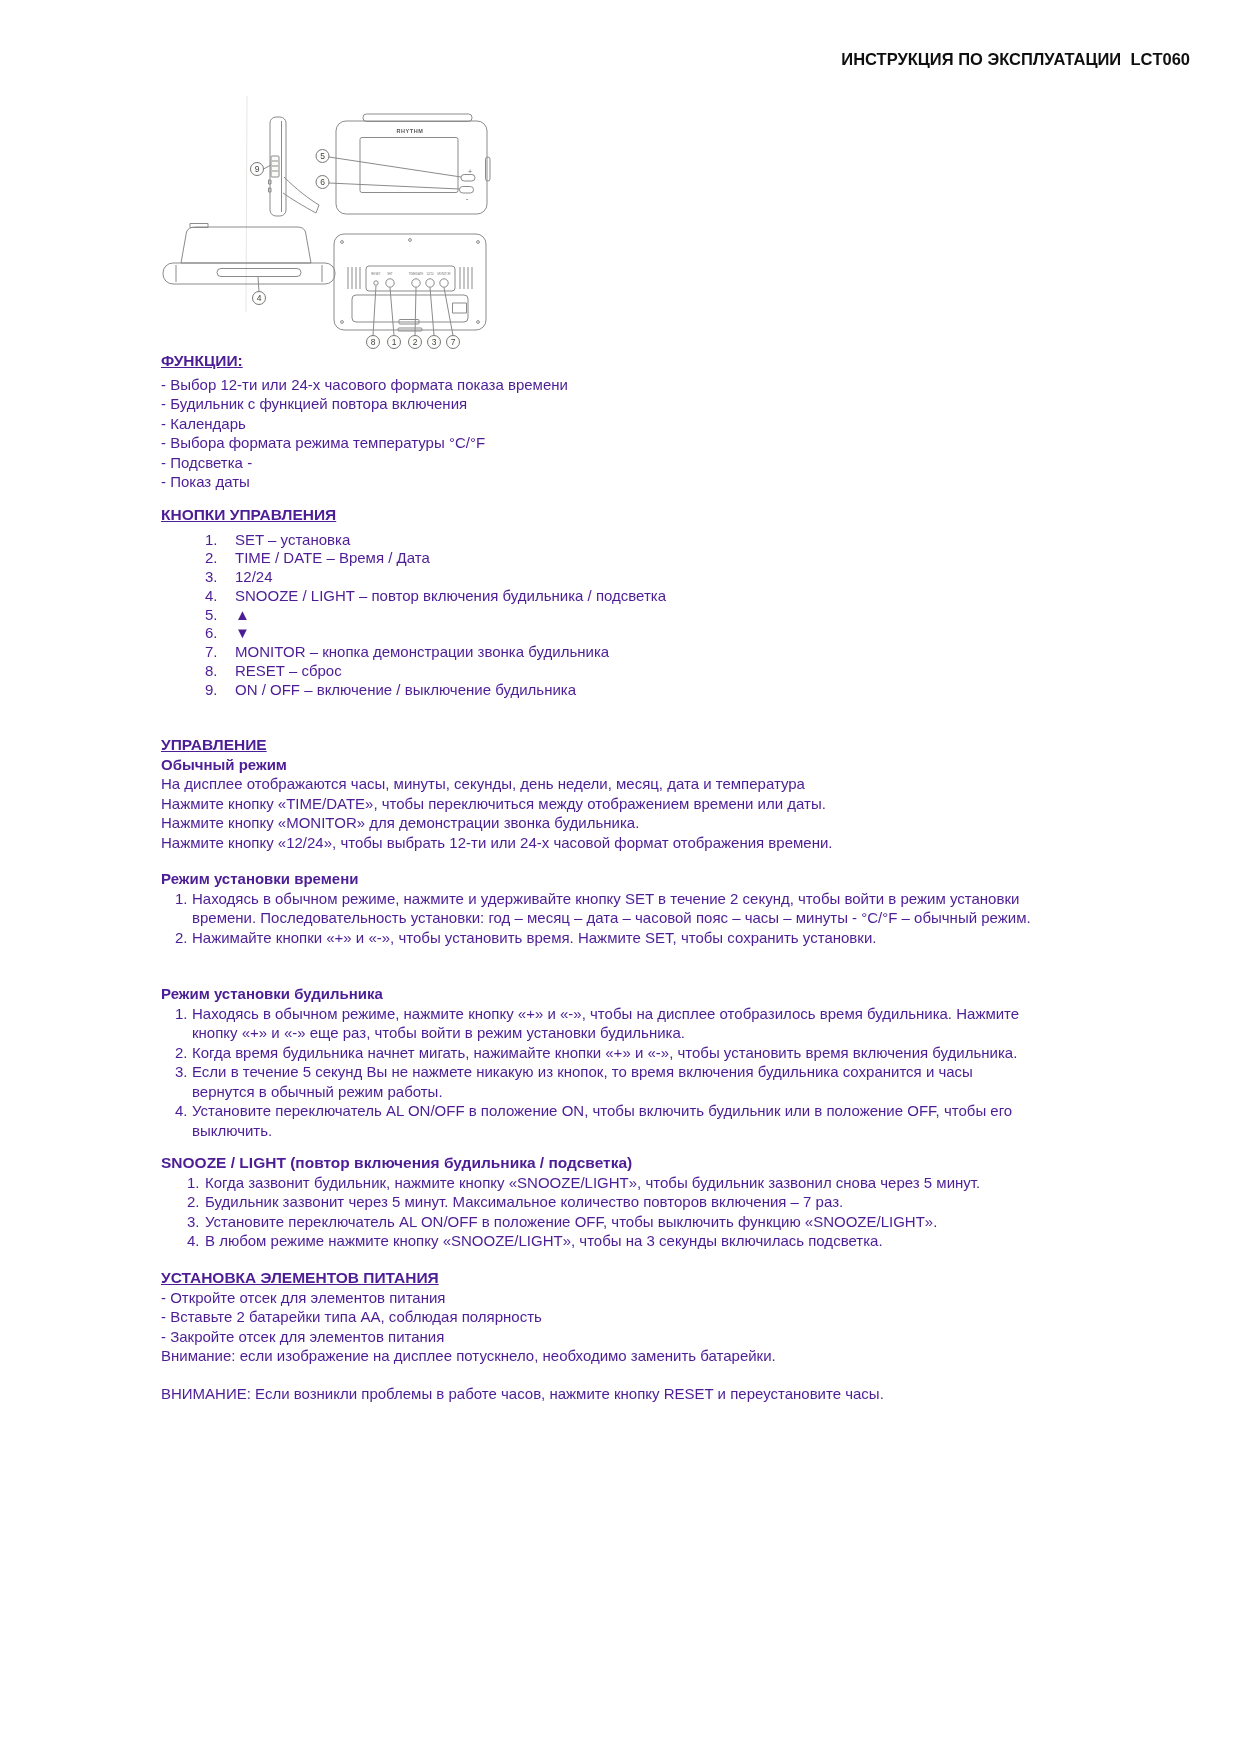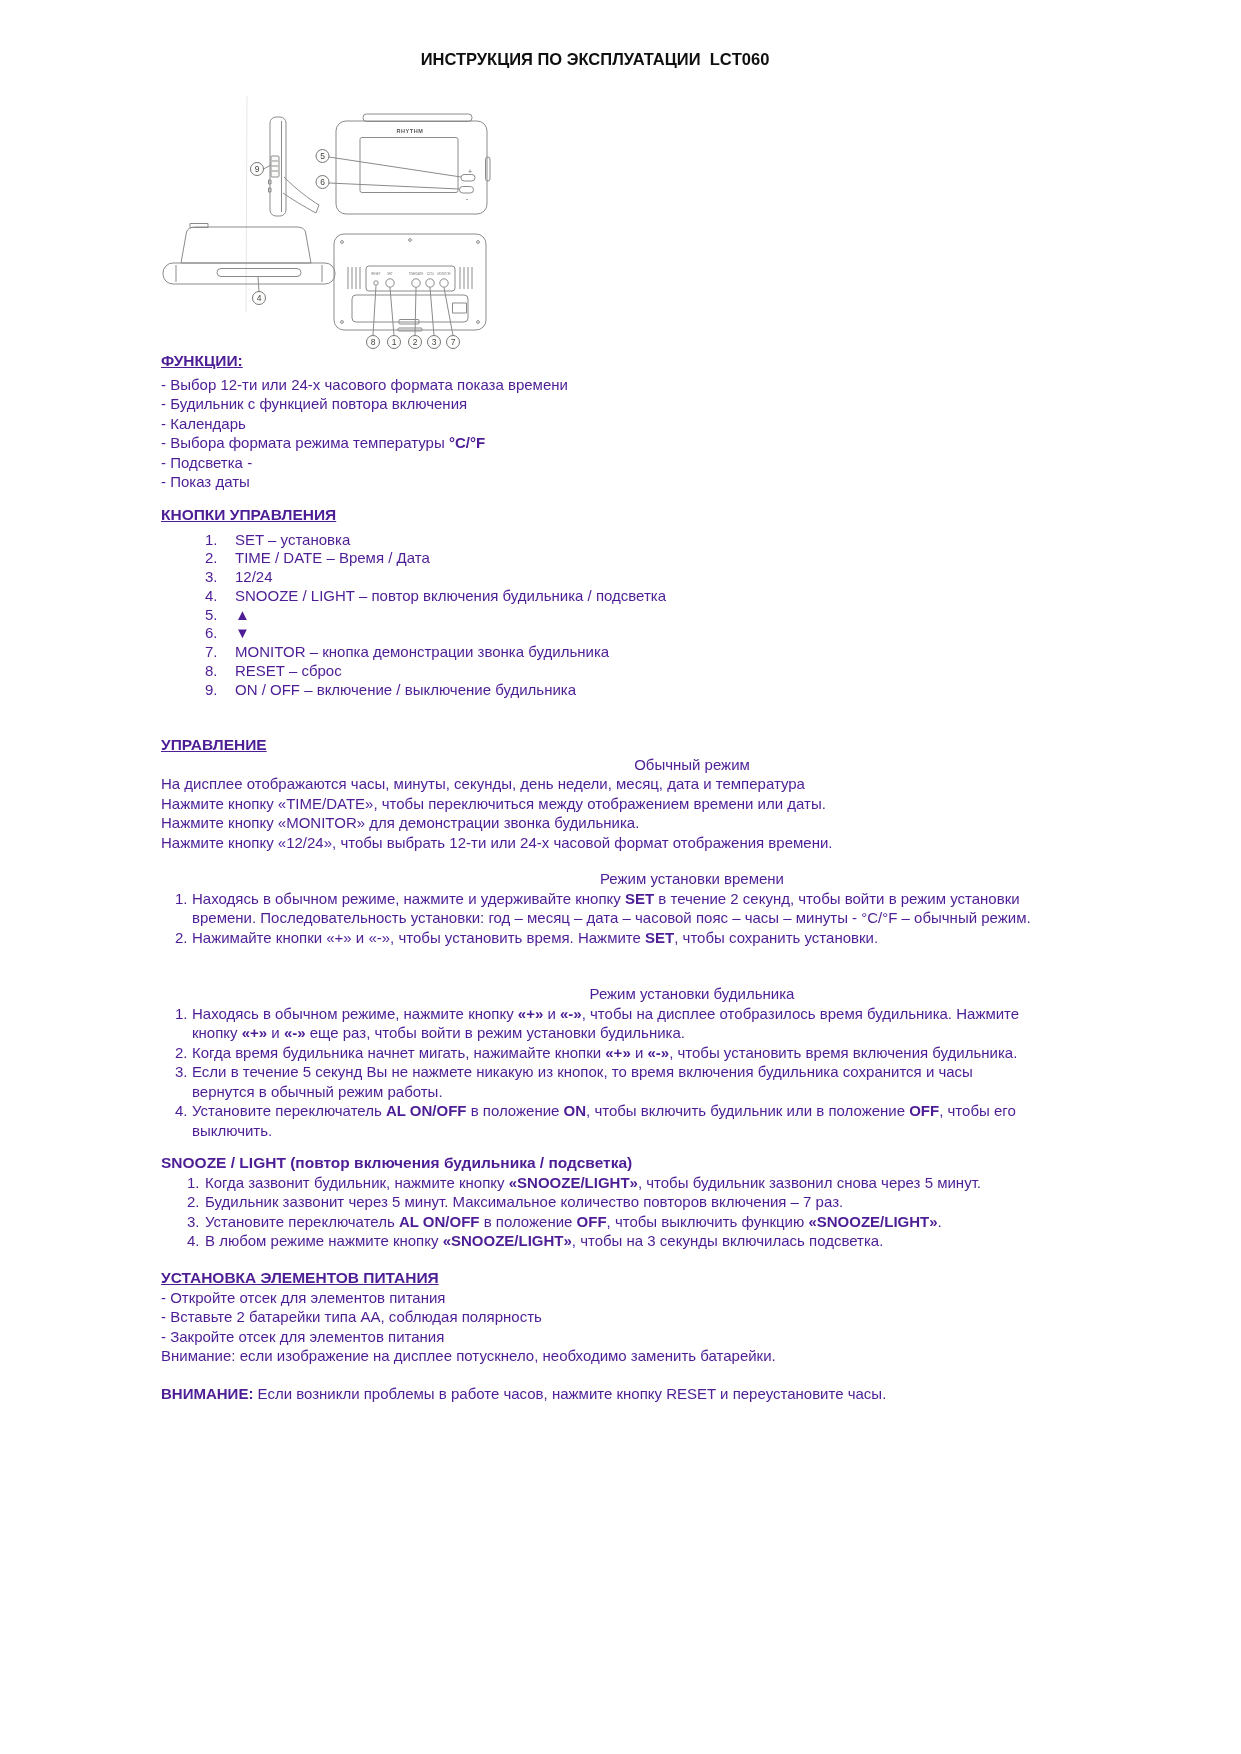--- a/index.html
+++ b/index.html
@@ -5,41 +5,41 @@
   html,body { margin:0; padding:0; background:#ffffff; }
   body {
     width:1241px; height:1754px;
     font-family:"Liberation Sans","DejaVu Sans",sans-serif;
     color:#141414;
   }
   .page { position:relative; width:1241px; height:1754px; background:#ffffff; overflow:hidden; }
 
   .title {
     position:absolute; top:50px; left:0; width:1190px;
-    text-align:center; font-size:16.5px; font-weight:bold; white-space:pre;
+    text-align:right; font-size:16.5px; font-weight:bold; white-space:pre;
     color:#0f0f0f;
   }
 
   .diagram { position:absolute; left:150px; top:92px; width:350px; height:260px; }
   .diagram * { vector-effect:non-scaling-stroke; }
 
   .sec { position:absolute; left:161px; width:1062px; font-size:15px; line-height:19.5px; color:#4c1d95; }
   .h  { font-weight:bold; font-size:15.5px; }
   .u  { text-decoration:underline; }
-  .sub { font-weight:normal;text-align:center; }
+  .sub { font-weight:bold; }
   .line { white-space:pre-wrap; }
 
   .nrow { display:flex; align-items:flex-start; }
   .nrow .t { flex:1; white-space:pre-wrap; }
   .buttons-list { margin-top:6px; line-height:18.8px; }
   .buttons-list .n { flex:0 0 30px; margin-left:44px; }
   .numlist2 .n { flex:0 0 17px; margin-left:14px; }
   .snooze-list .n { flex:0 0 18px; margin-left:26px; }
   .note { margin-left:14px; }
-  b { font-weight:bold; }
+  b { font-weight:normal; }
 </style>
 </head>
 <body>
 
 <div class="page">
 
   <div class="title">ИНСТРУКЦИЯ ПО ЭКСПЛУАТАЦИИ  LCT060</div>
 
   <svg class="diagram" viewBox="150 92 350 260" xmlns="http://www.w3.org/2000/svg" fill="none" stroke="#8b8b8b" stroke-width="1">
 

